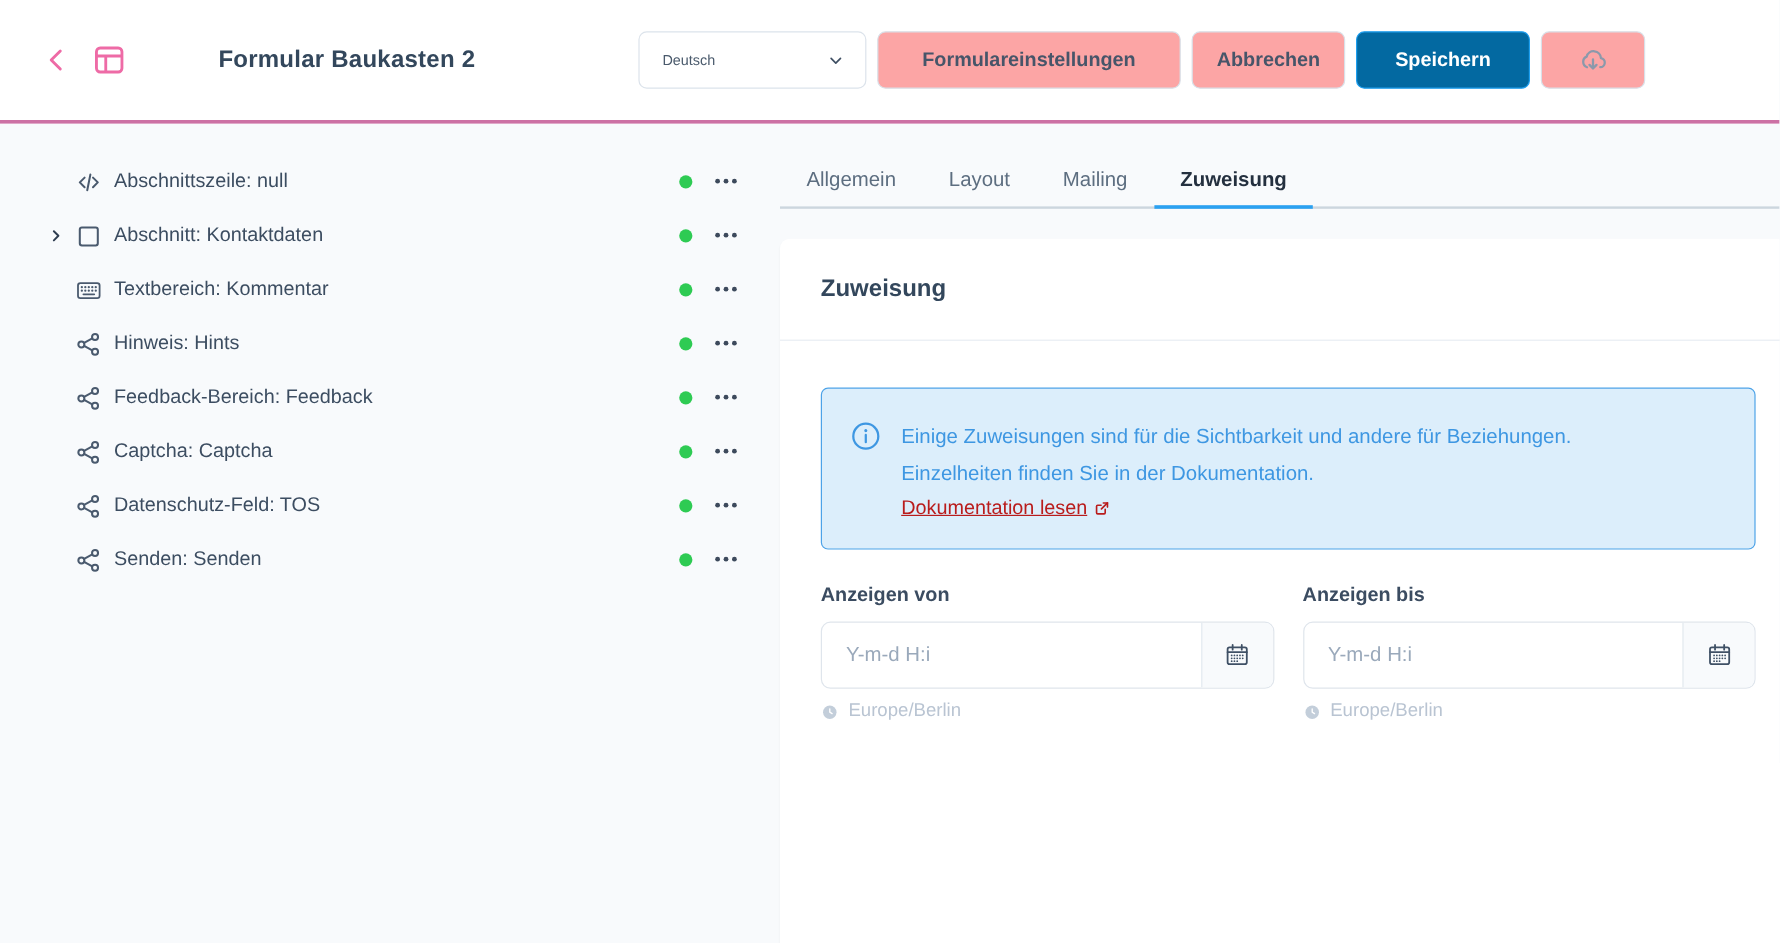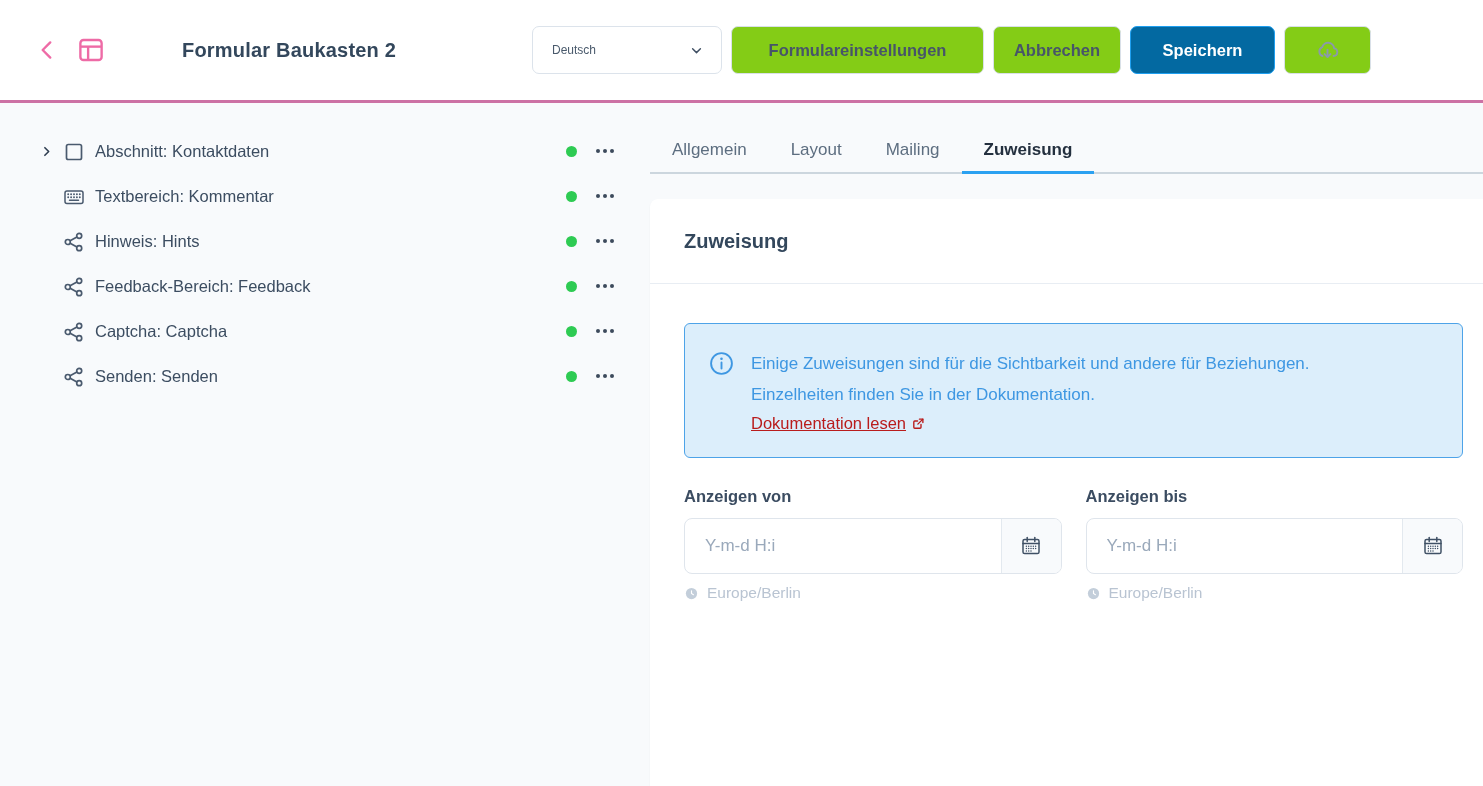--- a/index.html
+++ b/index.html
@@ -21,21 +21,21 @@
   .header .layout-ico { margin-left:16px; }
   .page-title { font-size:20px; font-weight:700; color:#33475c; margin-left:76px; letter-spacing:.2px; white-space:nowrap; }
   .header-actions { margin-left:auto; display:flex; align-items:center; gap:9px; }
   .select-like {
     height:48px; background:#fff; border:1px solid #dce3eb; border-radius:7px;
     display:flex; align-items:center; justify-content:space-between;
     padding:0 16px 0 19px; font-size:12px; color:#4a5a6c; cursor:pointer;
   }
   .lang-select { width:190px; }
   .btn {
-    height:48px; border-radius:7px; border:1px solid #d9e0e8; background:#84cc16;
+    height:48px; border-radius:7px; border:1px solid #d9e0e8; background:#fca5a5;
     font-family:inherit; font-weight:700; font-size:16.5px; color:#475569;
     display:flex; align-items:center; justify-content:center; cursor:pointer;
   }
   .btn-settings { width:253px; }
   .btn-cancel { width:128px; }
   .btn-save { width:145px; background:#0369a1; border-color:#1e9ff0; color:#fff; }
   .btn-download { width:87px; color:#8b99ab; }
 
   
   .content { display:flex; height:683px; }
@@ -140,20 +140,37 @@
           <path d="M9.4 15.2l2.6 2.6 2.6-2.6"></path>
         </svg>
     </button>
   </div>
 </header>
 
 <div class="content">
 
   <aside class="sidebar">
       <div class="el-row">
+
+      <span class="el-ico">
+          <svg width="24" height="24" viewBox="0 0 24 24" fill="none" stroke="currentColor" stroke-width="1.7" stroke-linecap="round" stroke-linejoin="round">
+            <path d="M8.5 8 4.5 12l4 4"></path>
+            <path d="M15.5 8l4 4-4 4"></path>
+            <path d="M13.3 5.5 10.7 18.5"></path>
+          </svg>
+        </span>
+      <span class="el-label">Abschnittszeile: null</span>
+      <span class="el-dot"></span>
+      <button class="el-menu">
+          <i></i>
+          <i></i>
+          <i></i>
+        </button>
+    </div>
+      <div class="el-row">
       <span class="el-caret">
         <svg width="13" height="13" viewBox="0 0 24 24" fill="none" stroke="currentColor" stroke-width="3" stroke-linecap="round" stroke-linejoin="round">
             <path d="M9 5l7 7-7 7"></path>
           </svg>
       </span>
       <span class="el-ico">
           <svg width="24" height="24" viewBox="0 0 24 24" fill="none" stroke="currentColor" stroke-width="1.7">
             <rect x="4.5" y="4.5" width="15" height="15" rx="1.8"></rect>
           </svg>
         </span>
@@ -227,20 +244,39 @@
       <span class="el-ico">
           <svg width="24" height="24" viewBox="0 0 24 24" fill="none" stroke="currentColor" stroke-width="1.7">
             <circle cx="5.8" cy="12" r="2.5"></circle>
             <circle cx="17.2" cy="5.8" r="2.5"></circle>
             <circle cx="17.2" cy="18.2" r="2.5"></circle>
             <line x1="8.1" y1="10.7" x2="14.9" y2="7"></line>
             <line x1="8.1" y1="13.3" x2="14.9" y2="17"></line>
           </svg>
         </span>
       <span class="el-label">Captcha: Captcha</span>
+      <span class="el-dot"></span>
+      <button class="el-menu">
+          <i></i>
+          <i></i>
+          <i></i>
+        </button>
+    </div>
+      <div class="el-row">
+
+      <span class="el-ico">
+          <svg width="24" height="24" viewBox="0 0 24 24" fill="none" stroke="currentColor" stroke-width="1.7">
+            <circle cx="5.8" cy="12" r="2.5"></circle>
+            <circle cx="17.2" cy="5.8" r="2.5"></circle>
+            <circle cx="17.2" cy="18.2" r="2.5"></circle>
+            <line x1="8.1" y1="10.7" x2="14.9" y2="7"></line>
+            <line x1="8.1" y1="13.3" x2="14.9" y2="17"></line>
+          </svg>
+        </span>
+      <span class="el-label">Datenschutz-Feld: TOS</span>
       <span class="el-dot"></span>
       <button class="el-menu">
           <i></i>
           <i></i>
           <i></i>
         </button>
     </div>
       <div class="el-row">
 
       <span class="el-ico">

